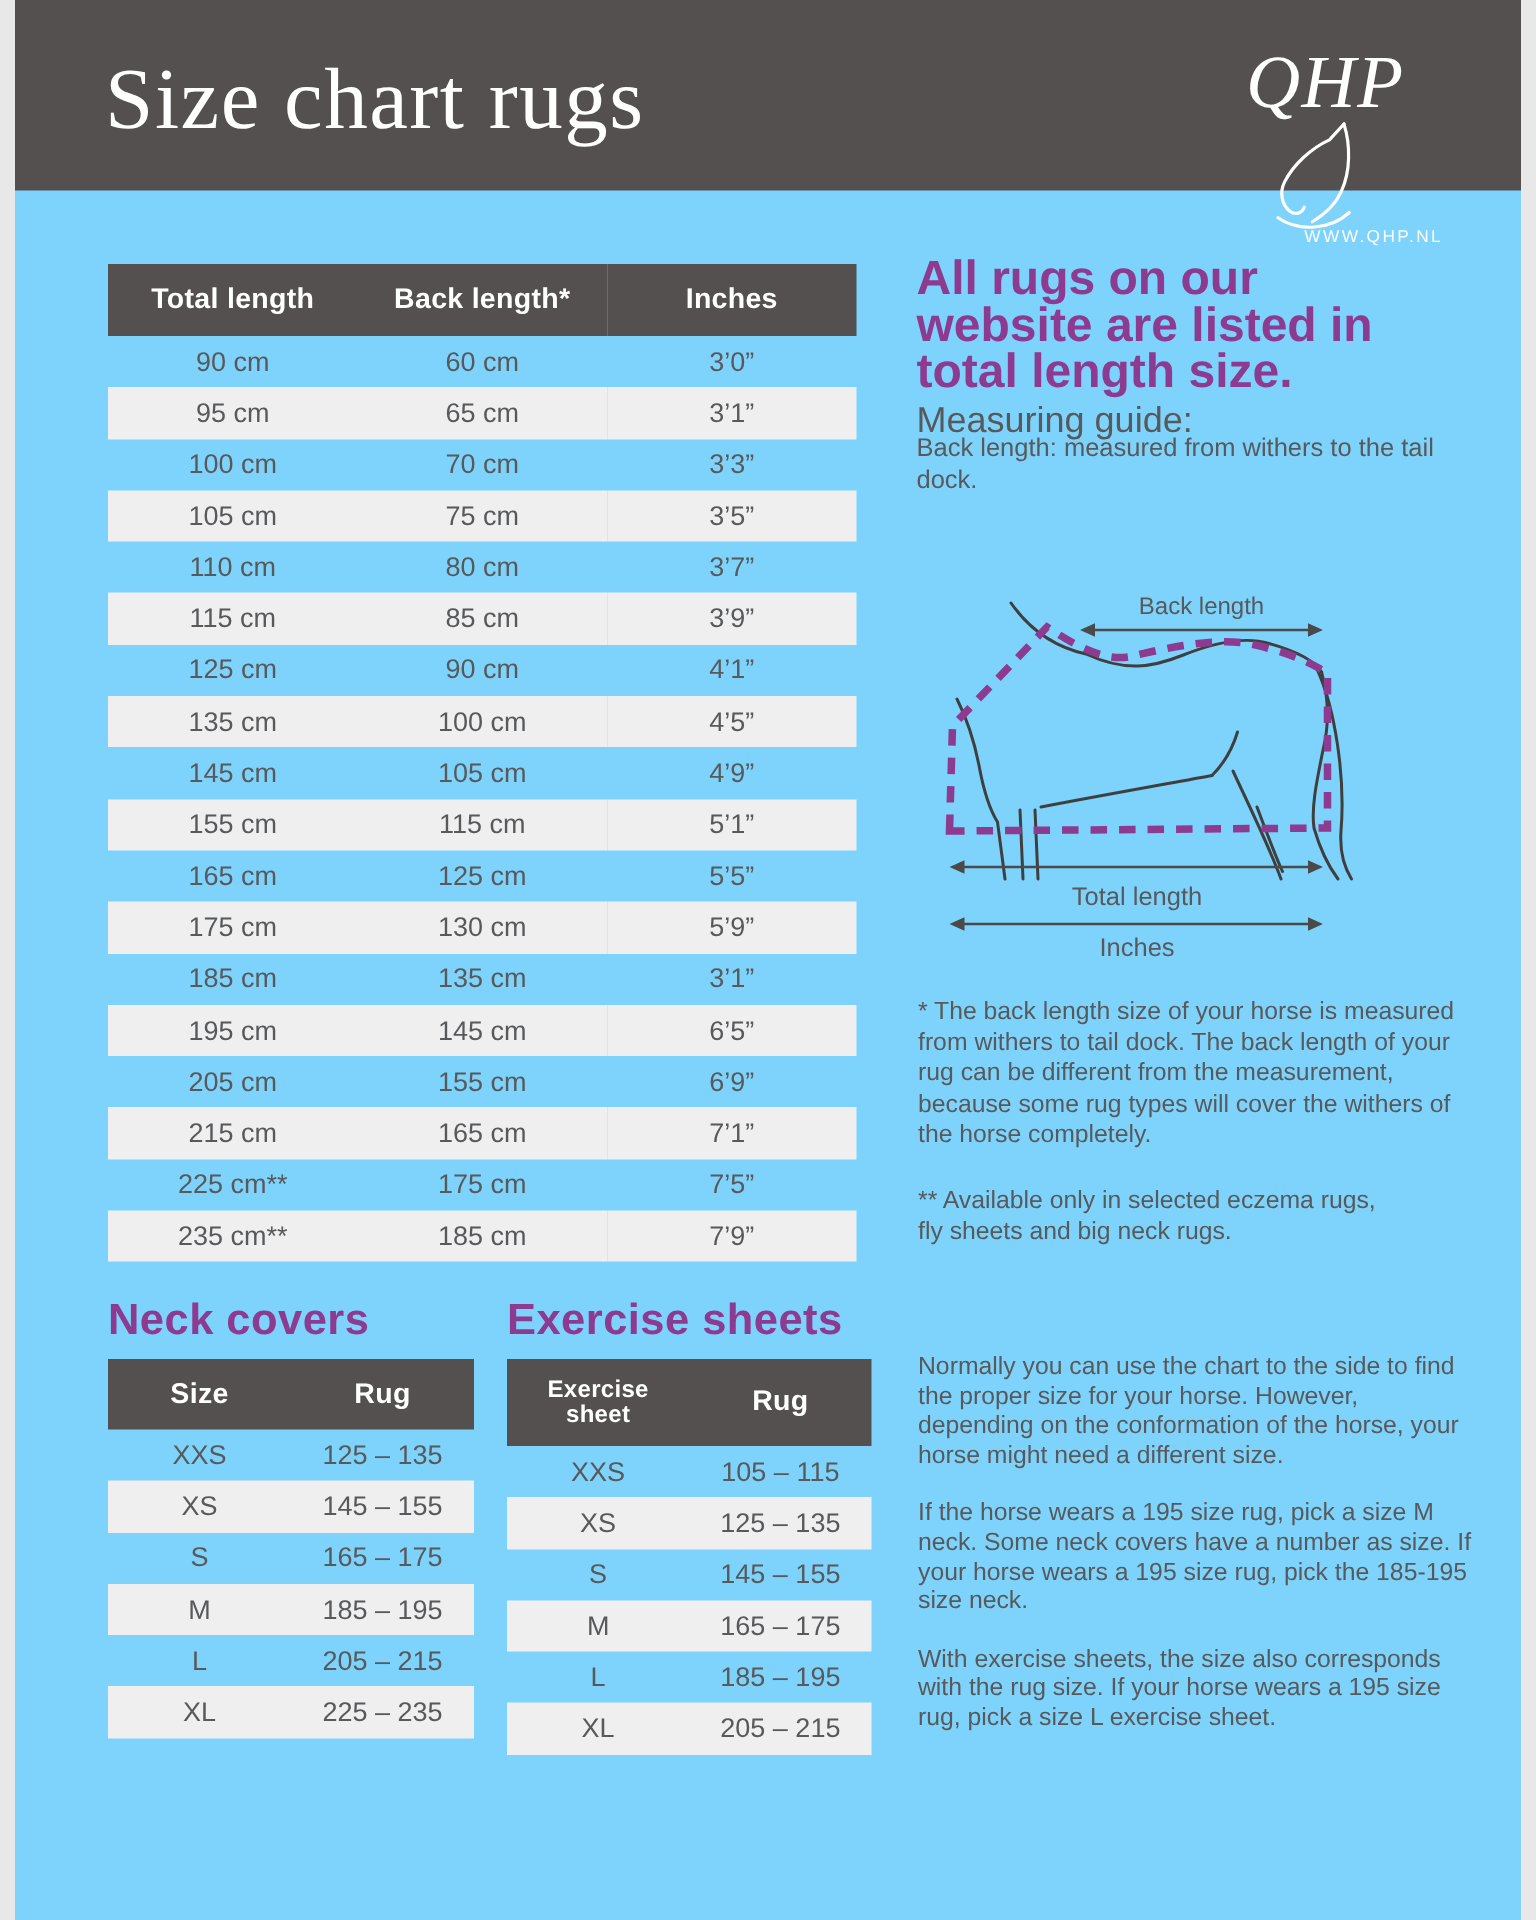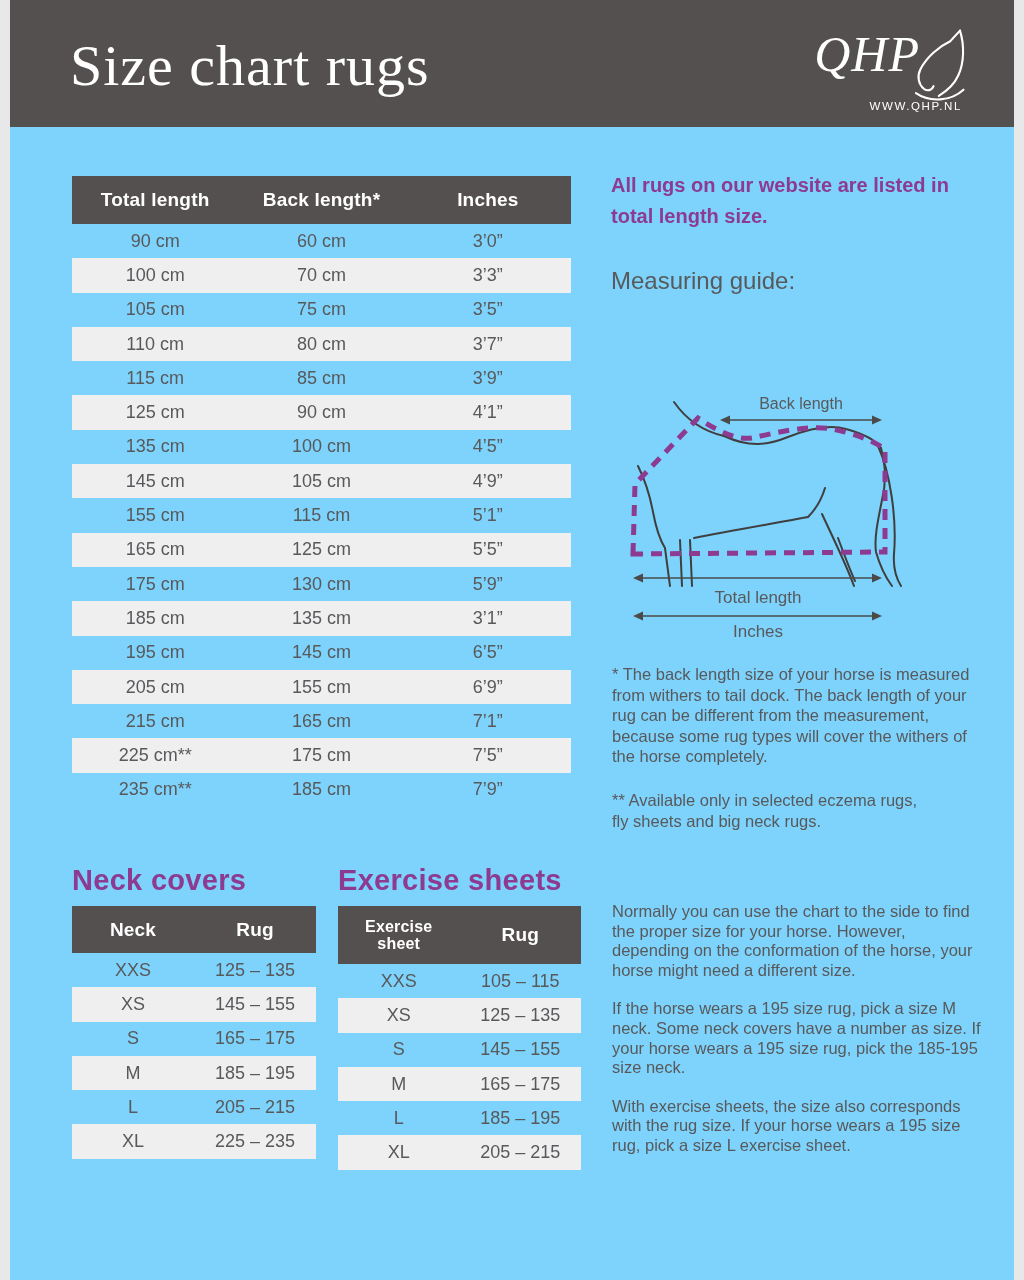--- a/index.html
+++ b/index.html
@@ -4,21 +4,21 @@
 <style>
   * { margin:0; padding:0; box-sizing:border-box; }
   body { background:#e8e8e8; font-family:"Liberation Sans", sans-serif; }
   .page { position:relative; width:1004px; height:1280px; background:#7dd3fc; margin:0 auto; overflow:hidden; }
 
   
   .band { position:absolute; left:0; top:0; width:1024px; height:127px; background:#555050; }
   .page-title { position:absolute; left:60px; top:32px; font-family:"Liberation Serif", serif;
                 font-weight:400; font-size:58px; color:#ffffff; letter-spacing:1px; }
   .logo { position:absolute; right:58px; top:28px; width:185px; text-align:right; color:#fff; }
-  .logo-row { display:flex; align-items:flex-start; justify-content:flex-end; }
+  .logo-row { display:flex; align-items:center; justify-content:flex-end;flex-direction:column; }
   .logo-text { font-family:"Liberation Serif", serif; font-style:italic; font-size:50px;
                line-height:52px; letter-spacing:1px; color:#ffffff; }
   .horse-head { margin-left:-6px; margin-bottom:2px; }
   .logo-url { font-size:11.5px; letter-spacing:1.6px; color:#ffffff; padding-right:14px; margin-top:-4px; }
 
   
   table { border-collapse:collapse; table-layout:fixed; }
   thead th { background:#555050; color:#ffffff; font-weight:600; letter-spacing:.2px; }
   tbody td { text-align:center; color:#58595b; padding:0; }
   tbody tr:nth-child(even) td { background:#efeff0; }
@@ -30,21 +30,21 @@
   .sec-title { position:absolute; top:864px; font-size:29px; font-weight:700;
                color:#8d3a91; letter-spacing:.3px; }
   .mini { position:absolute; top:906px; }
   .mini thead th { height:47px; font-size:19px; }
   .mini tbody td { height:34.3px; font-size:18px; }
   #neck-table { left:62px; width:244px; }
   #sheet-table { left:328px; width:243px; }
   #sheet-table thead th:first-child { font-size:16px; line-height:17px; padding:12px 14px; }
 
   
-  .intro { position:absolute; left:601px; top:170px; width:345px; font-size:20px;
+  .intro { position:absolute; left:601px; top:170px; width:345px; font-size:32px;
            font-weight:700; line-height:31px; color:#8d3a91; }
   .guide-title { position:absolute; left:601px; top:267px; font-size:24px; font-weight:400; color:#58595b; }
   .guide-text { position:absolute; left:601px; top:288px; width:345px; font-size:17px;
                 line-height:21px; color:#58595b; }
   .guide-text p { margin:0; }
   .diagram { position:absolute; left:600px; top:388px; }
   .footnote { position:absolute; left:602px; width:372px; font-size:16.5px;
               line-height:20.5px; color:#58595b; white-space:pre-line; }
   #footnote-1 { top:664px; }
   #footnote-2 { top:790px; }
@@ -80,20 +80,25 @@
         <th>Inches</th>
       </tr>
     </thead>
     <tbody>
         <tr>
           <td>90 cm</td>
           <td>60 cm</td>
           <td>3’0”</td>
         </tr>
         <tr>
+          <td>95 cm</td>
+          <td>65 cm</td>
+          <td>3’1”</td>
+        </tr>
+        <tr>
           <td>100 cm</td>
           <td>70 cm</td>
           <td>3’3”</td>
         </tr>
         <tr>
           <td>105 cm</td>
           <td>75 cm</td>
           <td>3’5”</td>
         </tr>
         <tr>
@@ -165,20 +170,21 @@
           <td>235 cm**</td>
           <td>185 cm</td>
           <td>7’9”</td>
         </tr>
       </tbody>
   </table>
 
   <div class="intro">All rugs on our website are listed in total length size.</div>
   <div class="guide-title">Measuring guide:</div>
   <div class="guide-text">
+    <p>Back length: measured from withers to the tail dock.</p>
   </div>
 
   <svg class="diagram" width="300" height="252" viewBox="0 0 300 252" fill="none">
 
     <g stroke="#3f3f3f" stroke-width="2" stroke-linecap="round">
       <path d="M64 14 C 78 34, 96 44, 114 48 C 140 60, 158 57, 178 49 C 198 41, 220 36, 236 41 C 254 46, 266 52, 271 60"></path>
       <path d="M271 60 C 276 78, 276 96, 272 112 C 268 132, 264 150, 266 164 C 270 178, 276 190, 282 198"></path>
       <path d="M268 58 C 280 84, 287 130, 284 166 C 283 180, 286 190, 291 198"></path>
       <path d="M28 78 C 36 94, 40 108, 43 124 C 46 140, 50 152, 55 160 L 60 198"></path>
       <path d="M70 152 L 72 198"></path>
@@ -214,21 +220,21 @@
   </svg>
 
   <div class="footnote" id="footnote-1">* The back length size of your horse is measured from withers to tail dock. The back length of your rug can be different from the measurement, because some rug types will cover the withers of the horse completely.</div>
   <div class="footnote" id="footnote-2">** Available only in selected eczema rugs,
 fly sheets and big neck rugs.</div>
 
   <h2 class="sec-title" style="left:62px;">Neck covers</h2>
   <table class="mini" id="neck-table">
     <thead>
       <tr>
-        <th>Neck</th>
+        <th>Size</th>
         <th>Rug</th>
       </tr>
     </thead>
     <tbody>
         <tr>
           <td>XXS</td>
           <td>125 – 135</td>
         </tr>
         <tr>
           <td>XS</td>

